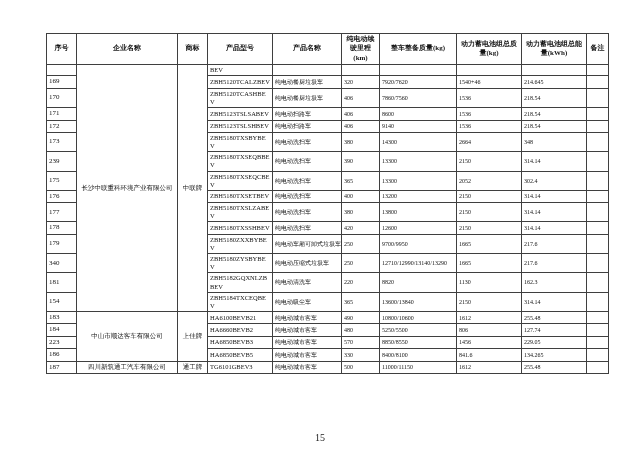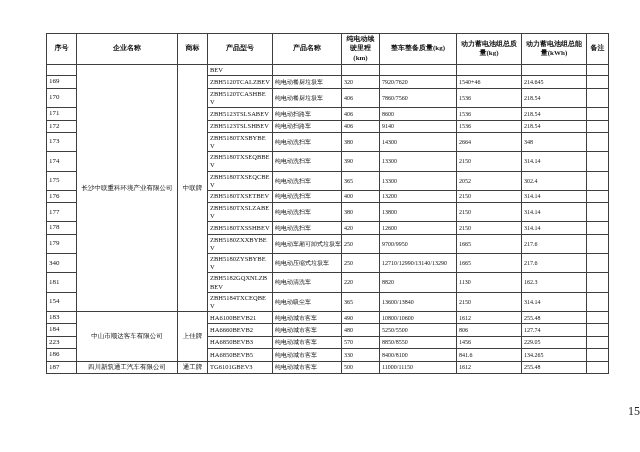--- a/index.html
+++ b/index.html
@@ -24,22 +24,22 @@
   td.c-no{text-align:left;}
   td.c-company{text-align:center;font-size:6.5px;}
   td.c-trademark{text-align:center;font-size:6.5px;}
   td.c-model{word-break:break-all;font-size:6.5px;line-height:1.25;}
   td.c-name{font-size:6px;white-space:nowrap;}
   td.c-range,td.c-mass,td.c-battery_mass,td.c-battery_energy{
     font-size:6px;white-space:nowrap;
   }
   td.c-remark{font-size:6px;}
   .page-footer{
-    position:absolute;left:0;right:0;top:404px;
-    text-align:right;font-size:12px;color:#222;
+    position:absolute;left:0;right:0;top:432px;
+    text-align:center;font-size:10px;color:#222;
   }
 </style>
 </head>
 <body>
 
 <table class="doc-table">
   <colgroup>
     <col style="width:30px">
     <col style="width:101px">
     <col style="width:30px">
@@ -122,21 +122,21 @@
         <td class="c-no">173</td>
         <td class="c-model">ZBH5180TXSBYBEV</td>
         <td class="c-name">纯电动洗扫车</td>
         <td class="c-range">380</td>
         <td class="c-mass">14300</td>
         <td class="c-battery_mass">2664</td>
         <td class="c-battery_energy">348</td>
         <td class="c-remark"></td>
       </tr>
       <tr>
-        <td class="c-no">174</td>
+        <td class="c-no">239</td>
         <td class="c-model">ZBH5180TXSEQBBEV</td>
         <td class="c-name">纯电动洗扫车</td>
         <td class="c-range">390</td>
         <td class="c-mass">13300</td>
         <td class="c-battery_mass">2150</td>
         <td class="c-battery_energy">314.14</td>
         <td class="c-remark"></td>
       </tr>
       <tr>
         <td class="c-no">175</td>

